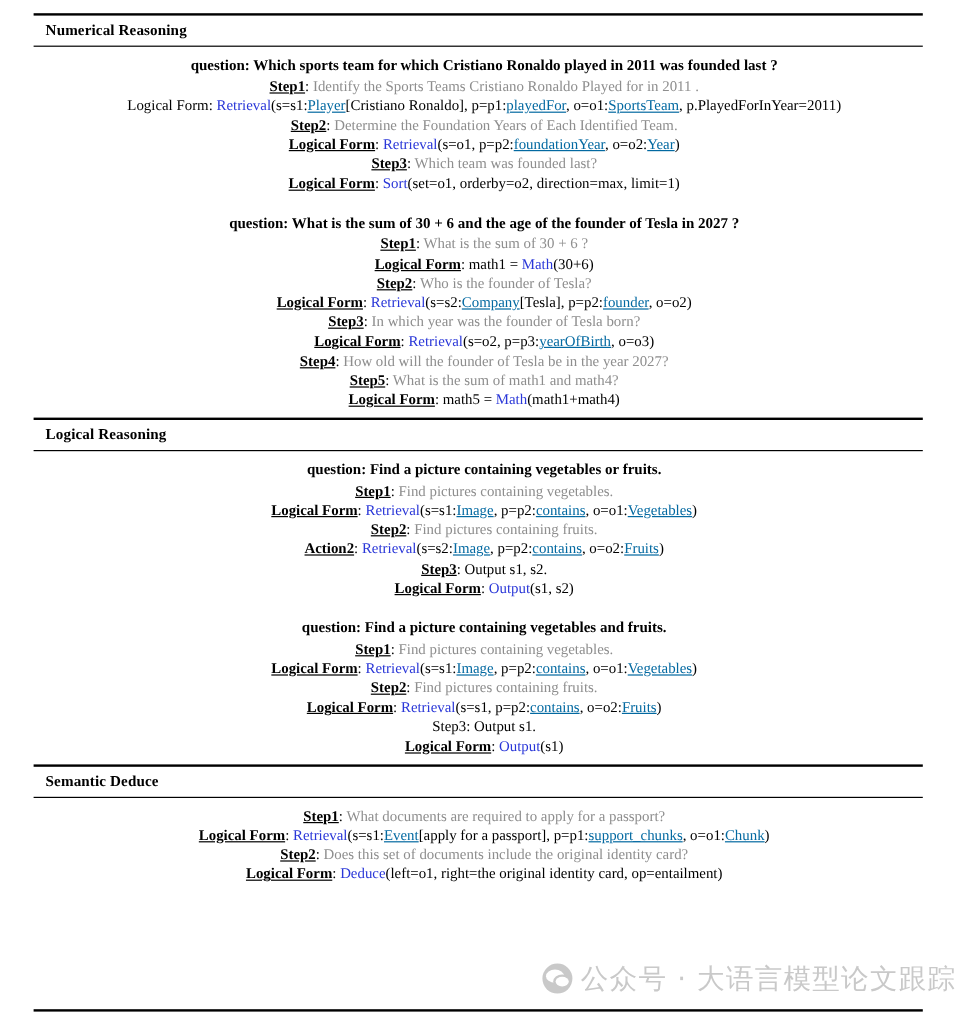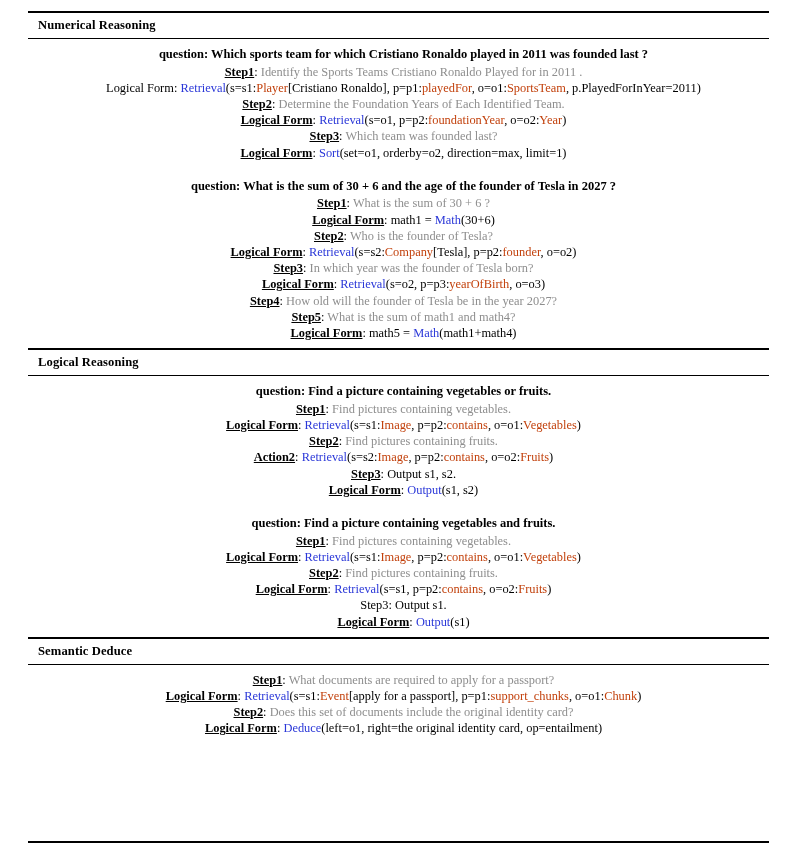--- a/index.html
+++ b/index.html
@@ -74,21 +74,21 @@
     font-size: 12.5px;
     line-height: 17.6px;
   }
 
   .lbl-b { font-weight: bold; text-decoration: underline; }
   .lbl-n { font-weight: normal; }
 
   .step-txt { color: #8e8e8e; }
 
   .op   { color: #2a37d8; }   
-  .typ  { color: #c2410c; }   
+  .typ  { color: #0369a1; text-decoration: underline; }   
 
   
   .watermark {
     position: absolute;
     left: 452px;
     top: 800px;
     display: flex;
     align-items: center;
     gap: 7px;
     opacity: 1;
@@ -203,16 +203,20 @@
           <div class="qa">
             <div class="line"><span class="lbl-b">Step1</span><span>: </span><span class="step-txt">What documents are required to apply for a passport?</span></div>
             <div class="line"><span class="lbl-b">Logical Form</span><span>: </span><span class="op">Retrieval</span><span>(s=s1:</span><span class="typ">Event</span><span>[apply for a passport], p=p1:</span><span class="typ">support_chunks</span><span>, o=o1:</span><span class="typ">Chunk</span><span>)</span></div>
             <div class="line"><span class="lbl-b">Step2</span><span>: </span><span class="step-txt">Does this set of documents include the original identity card?</span></div>
             <div class="line"><span class="lbl-b">Logical Form</span><span>: </span><span class="op">Deduce</span><span>(left=o1, right=the original identity card, op=entailment)</span></div>
           </div>
         </div>
       </div>
   </div>
 
+  <div class="watermark">
+    <div class="wm-icon"></div>
+    <div class="wm-text">公众号 · 大语言模型论文跟踪</div>
+  </div>
 
   <div class="bottom-rule"></div>
 
 </div>
 
 </body></html>

